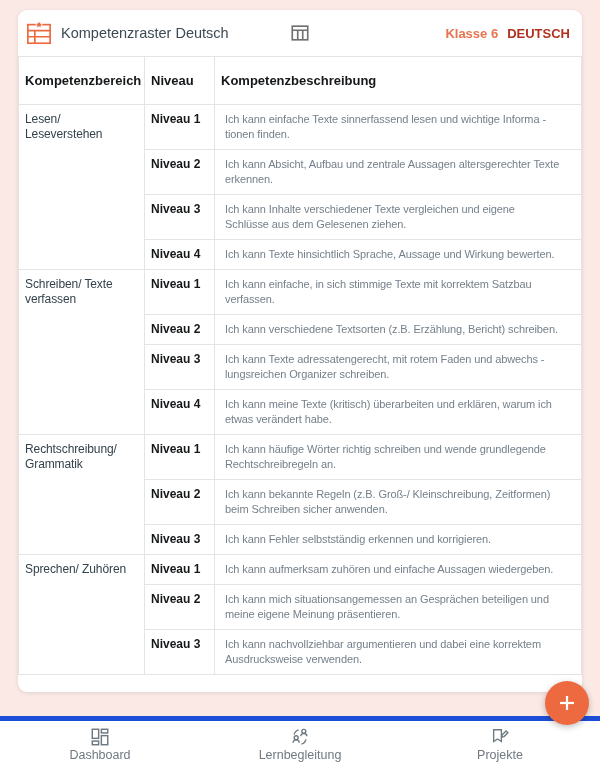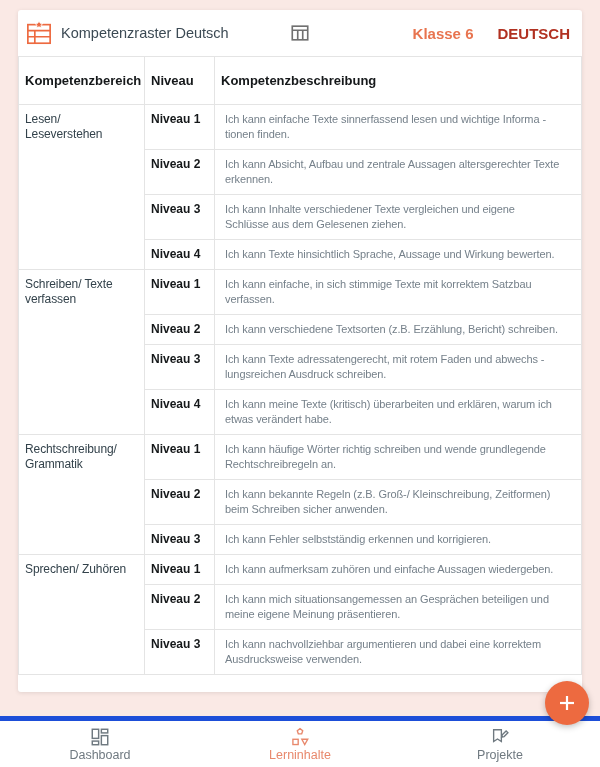--- a/index.html
+++ b/index.html
@@ -8,43 +8,43 @@
     background: #FAE9E5;
     font-family: "Liberation Sans", sans-serif;
     overflow: hidden;
     position: relative;
   }
   .card {
     position: absolute;
     left: 18px; top: 10px;
     width: 564px; height: 682px;
     background: #ffffff;
-    border-radius: 3px;
+    border-radius: 9px;
     box-shadow: 0 1px 4px rgba(0,0,0,0.10);
     overflow: hidden;
   }
   .card-header {
     height: 46px;
     display: flex;
     align-items: center;
     padding: 0 12px 0 8px;
     position: relative;
   }
   .header-left { display: flex; align-items: center; gap: 9px; }
   .k-icon svg { display: block; }
   .page-title { font-size: 14.5px; color: #3C4A54; }
   .table-view-icon {
     position: absolute; left: 50%; top: 50%;
     transform: translate(-50%,-50%);
     cursor: pointer; line-height: 0;
   }
   .header-right {
     margin-left: auto;
-    display: flex; gap: 24px;
-    font-weight: 700; font-size: 15px;
+    display: flex; gap: 9px;
+    font-weight: 700; font-size: 13px;
     align-items: center;
   }
   .klasse-label { color: #E8744F; }
   .subject-label { color: #B13121; }
 
   table.kgrid {
     width: 100%;
     border-collapse: collapse;
     table-layout: fixed;
   }
@@ -188,21 +188,21 @@
             <td class="beschreibung">Ich kann einfache, in sich stimmige Texte mit korrektem Satzbau
 verfassen.</td>
           </tr>
           <tr>
             <td class="niveau">Niveau 2</td>
             <td class="beschreibung">Ich kann verschiedene Textsorten (z.B. Erzählung, Bericht) schreiben.</td>
           </tr>
           <tr>
             <td class="niveau">Niveau 3</td>
             <td class="beschreibung">Ich kann Texte adressatengerecht, mit rotem Faden und abwechs -
-lungsreichen Ausdruck schreiben.</td>
+lungsreichen Organizer schreiben.</td>
           </tr>
           <tr>
             <td class="niveau">Niveau 4</td>
             <td class="beschreibung">Ich kann meine Texte (kritisch) überarbeiten und erklären, warum ich
 etwas verändert habe.</td>
           </tr>
           <tr>
             <td class="bereich" rowspan="3">Rechtschreibung/
 Grammatik</td>
             <td class="niveau">Niveau 1</td>
@@ -248,27 +248,30 @@
   <nav class="bottom-nav" id="bottom-nav">
       <div class="nav-item">
         <span class="nav-icon"><svg width="20" height="20" viewBox="0 0 22 22" fill="none" stroke="currentColor" stroke-width="1.6">
             <rect x="2.5" y="2.5" width="7" height="10"></rect>
             <rect x="2.5" y="15.5" width="7" height="4"></rect>
             <rect x="12.5" y="2.5" width="7" height="4"></rect>
             <rect x="12.5" y="9.5" width="7" height="10"></rect>
           </svg></span>
         <span>Dashboard</span>
       </div>
-      <div class="nav-item active">
+      <div class="nav-item">
         <span class="nav-icon"><svg width="20" height="20" viewBox="0 0 22 22" fill="none" stroke="currentColor" stroke-width="1.5">
-            <path d="M11 1.8l3 2.2-1.15 3.5h-3.7L8 4z"></path>
-            <rect x="3.2" y="13.5" width="5.8" height="5.8"></rect>
-            <path d="M13 13.5h6.5L16.2 19.3z"></path>
+            <circle cx="15.2" cy="4.8" r="2.2"></circle>
+            <path d="M11.8 10.2c0-1.9 1.5-3.1 3.4-3.1s3.4 1.2 3.4 3.1"></path>
+            <circle cx="6.8" cy="11.8" r="2.2"></circle>
+            <path d="M3.4 17.2c0-1.9 1.5-3.1 3.4-3.1s3.4 1.2 3.4 3.1"></path>
+            <path d="M4.5 8.5A7 7 0 0 1 9.5 3.2"></path>
+            <path d="M17.5 13.5a7 7 0 0 1-5 5.3"></path>
           </svg></span>
-        <span>Lerninhalte</span>
+        <span>Lernbegleitung</span>
       </div>
       <div class="nav-item">
         <span class="nav-icon"><svg width="20" height="20" viewBox="0 0 22 22" fill="none" stroke="currentColor" stroke-width="1.5">
             <path d="M4 3h8.5v13l-4.25-2.8L4 16z"></path>
             <path d="M13.5 8.5l4.2-4.2 2 2-4.2 4.2-2.6.6z" fill="#ffffff"></path>
           </svg></span>
         <span>Projekte</span>
       </div>
     </nav>
 

